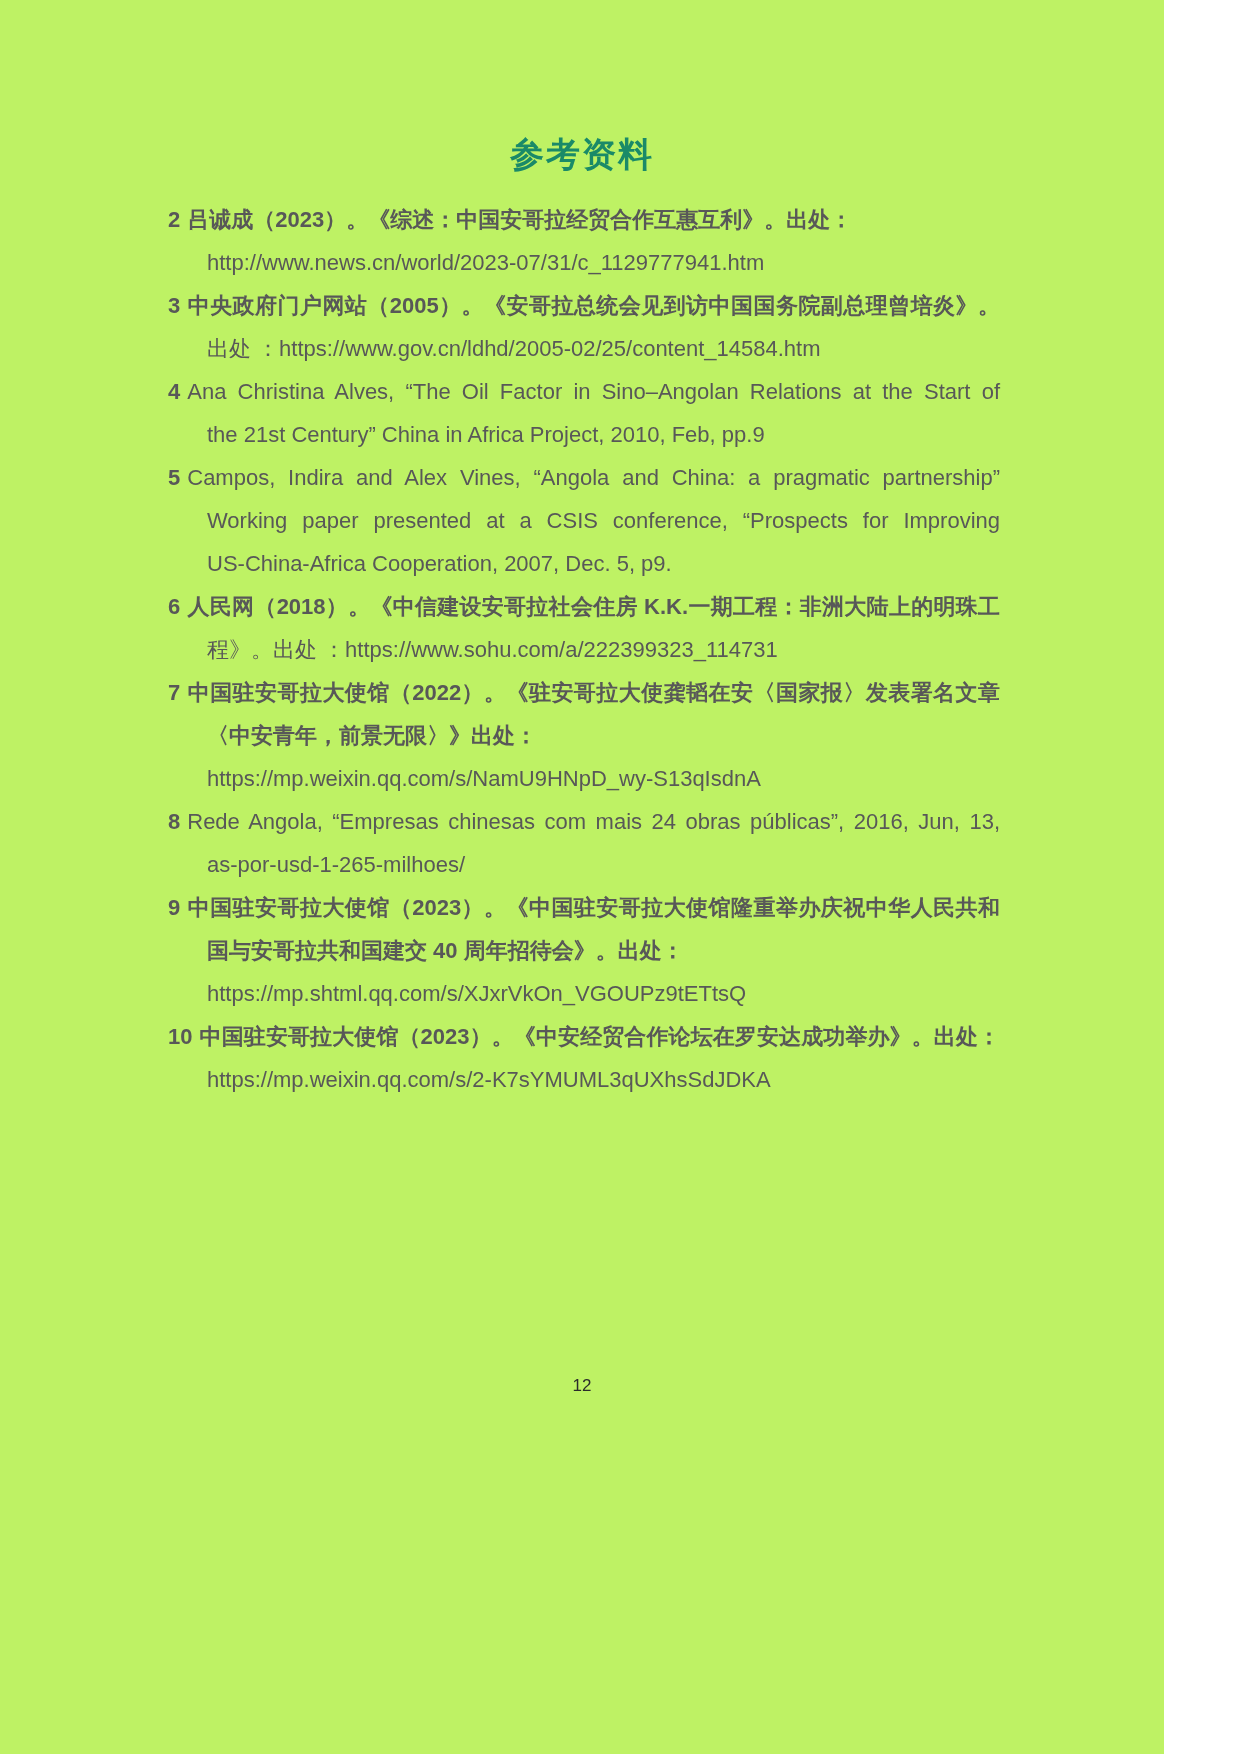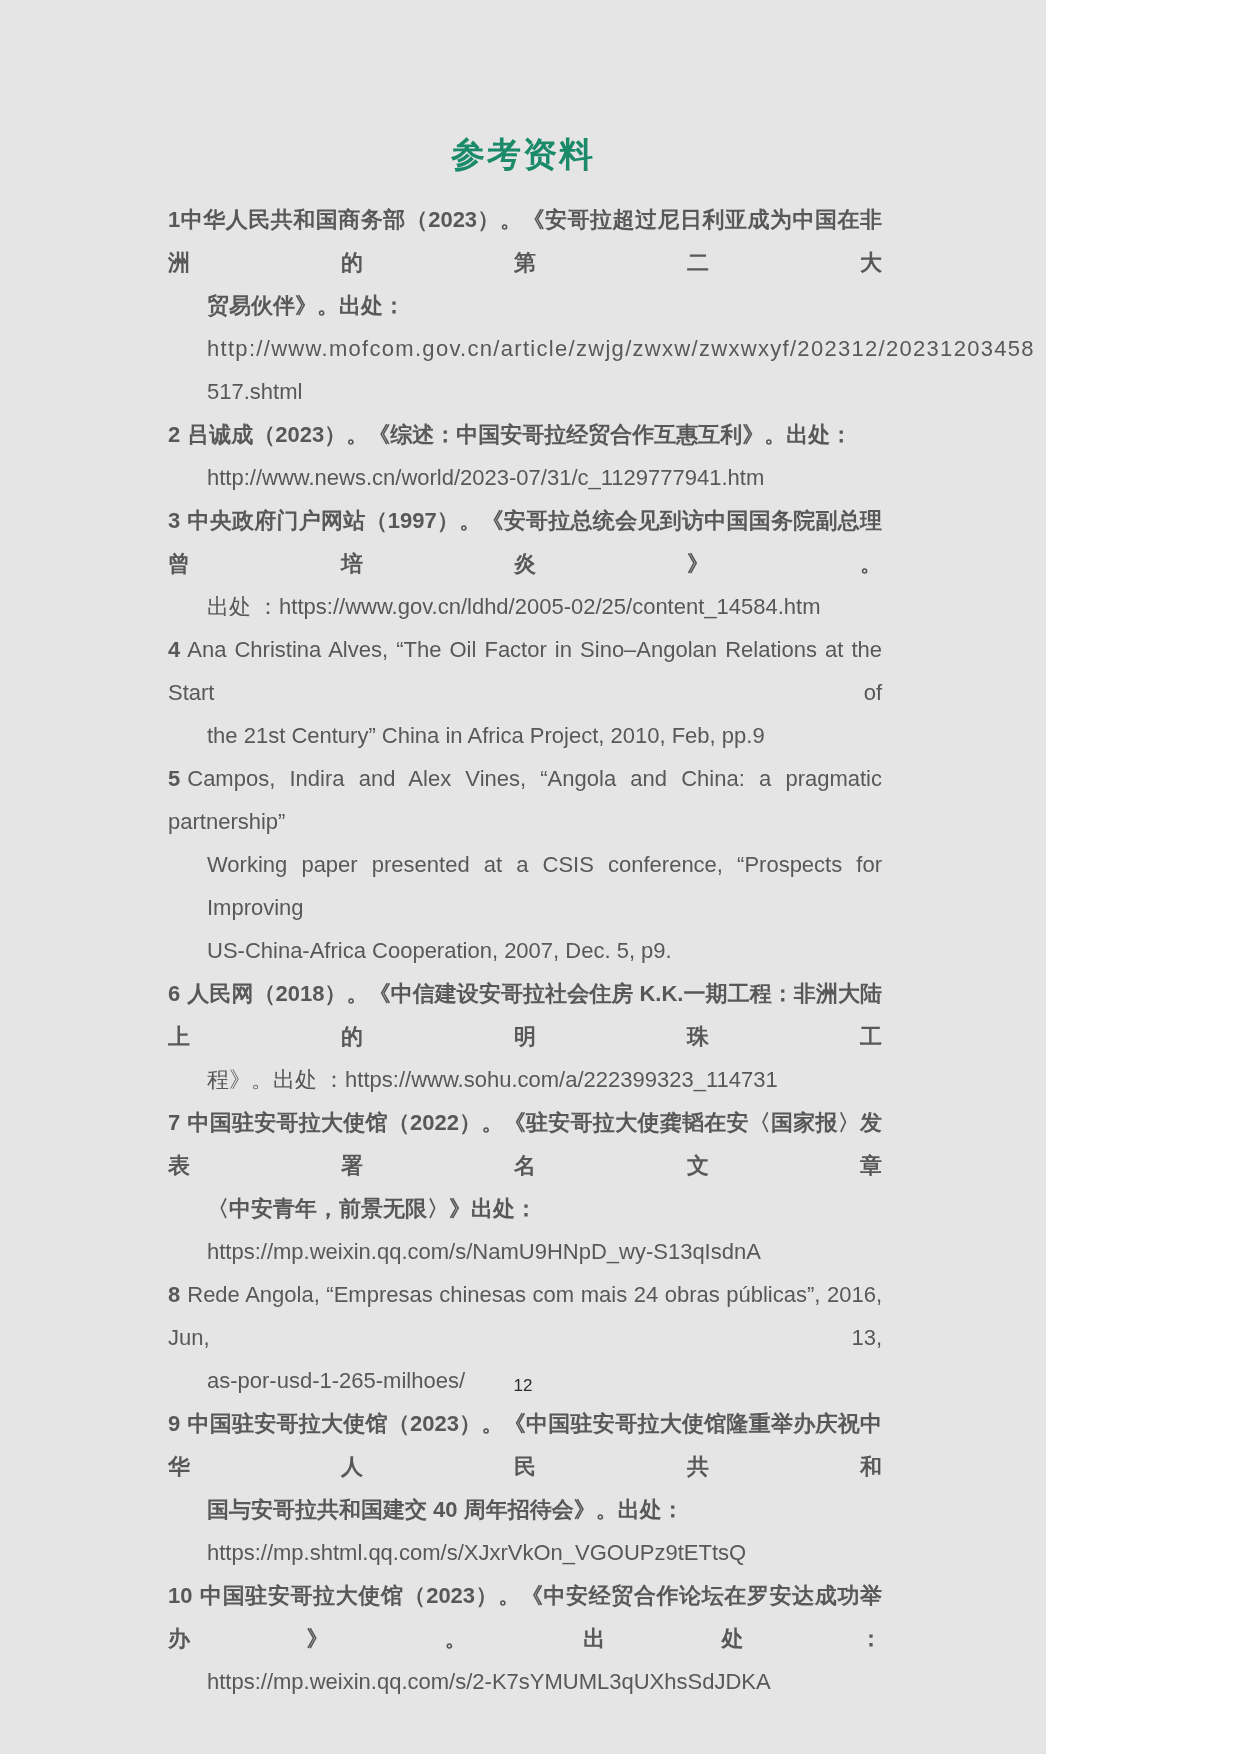--- a/index.html
+++ b/index.html
@@ -1,20 +1,20 @@
 <!DOCTYPE html>
 <html><head>
 <meta charset="utf-8">
 <style>
   html, body { margin: 0; padding: 0; background: #ffffff; }
   .page {
     position: relative;
-    width: 1046px;
+    width: 1164px;
     height: 1754px;
-    background: #e5e5e5;
+    background: #bef264;
     font-family: "Liberation Sans", sans-serif;
     overflow: hidden;
   }
   .doc-title {
     margin: 0;
     padding-top: 132px;
     text-align: center;
     font-size: 34px;
     font-weight: bold;
     letter-spacing: 2px;
@@ -56,34 +56,28 @@
 </style>
 </head>
 <body>
 
 <div class="page">
 
   <h1 class="doc-title zh">参考资料</h1>
 
   <div class="content">
 
-    <div class="ref">
-      <p class="line full zh"><span class="num" style="padding-right:0">1</span><span>中华人民共和国商务部（2023）。《安哥拉超过尼日利亚成为中国在非洲的第二大</span></p>
-      <p class="line cont zh">贸易伙伴》。出处：</p>
-      <p class="line cont full track">http://www.mofcom.gov.cn/article/zwjg/zwxw/zwxwxyf/202312/20231203458</p>
-      <p class="line cont">517.shtml</p>
-    </div>
 
     <div class="ref">
       <p class="line zh"><span class="num">2</span><span>吕诚成（2023）。《综述：中国安哥拉经贸合作互惠互利》。出处：</span></p>
       <p class="line cont">http://www.news.cn/world/2023-07/31/c_1129777941.htm</p>
     </div>
 
     <div class="ref">
-      <p class="line full zh"><span class="num">3</span><span>中央政府门户网站（1997）。《安哥拉总统会见到访中国国务院副总理曾培炎》。</span></p>
+      <p class="line full zh"><span class="num">3</span><span>中央政府门户网站（2005）。《安哥拉总统会见到访中国国务院副总理曾培炎》。</span></p>
       <p class="line cont">出处 ：https://www.gov.cn/ldhd/2005-02/25/content_14584.htm</p>
     </div>
 
     <div class="ref">
       <p class="line full"><span class="num">4</span><span>Ana Christina Alves, “The Oil Factor in Sino–Angolan Relations at the Start of</span></p>
       <p class="line cont">the 21st Century” China in Africa Project, 2010, Feb, pp.9</p>
     </div>
 
     <div class="ref">
       <p class="line full"><span class="num">5</span><span>Campos, Indira and Alex Vines, “Angola and China: a pragmatic partnership”</span></p>

